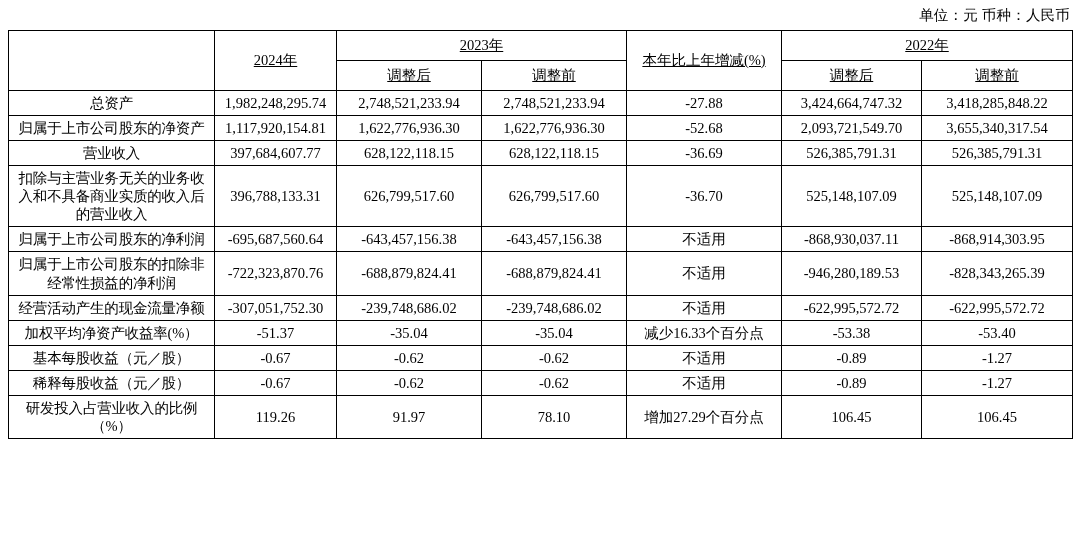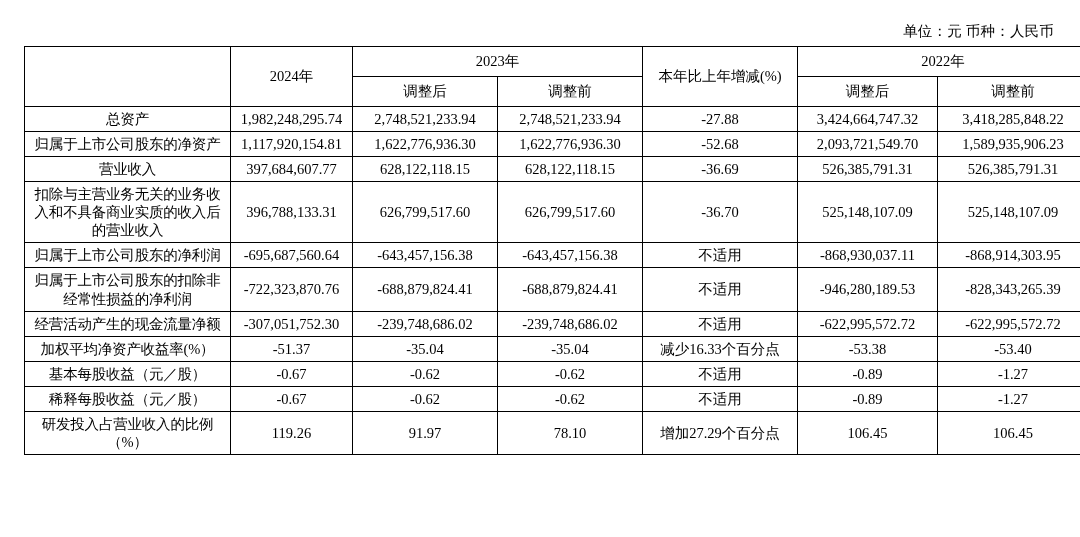--- a/index.html
+++ b/index.html
@@ -12,21 +12,21 @@
     height: 537px;
     font-family: "Liberation Serif", "DejaVu Serif", serif;
     color: #000000;
     -webkit-font-smoothing: antialiased;
   }
   .page {
     position: relative;
     width: 1080px;
     height: 537px;
     box-sizing: border-box;
-    padding: 16px;
+    padding: 0;
   }
   .unit-line {
     text-align: right;
     font-size: 14.5px;
     line-height: 1;
     padding: 8px 10px 7px 0;
     letter-spacing: 0.2px;
   }
   table.fin {
     border-collapse: collapse;
@@ -37,20 +37,21 @@
   }
   table.fin th, table.fin td {
     border: 1px solid #000000;
     padding: 3px 6px;
     vertical-align: middle;
     line-height: 1.25;
   }
   table.fin th {
     font-weight: normal;
     text-align: center;
+    text-decoration: underline;
   }
   td.label {
     text-align: center;
     letter-spacing: -0.2px;
   }
   td.num {
     text-align: center;
     font-family: "Liberation Serif", "DejaVu Serif", serif;
   }
   td.na {
@@ -108,21 +109,21 @@
           <td class="num">3,424,664,747.32</td>
           <td class="num">3,418,285,848.22</td>
         </tr>
         <tr>
           <td class="label">归属于上市公司股东的净资产</td>
           <td class="num">1,117,920,154.81</td>
           <td class="num">1,622,776,936.30</td>
           <td class="num">1,622,776,936.30</td>
           <td class="num">-52.68</td>
           <td class="num">2,093,721,549.70</td>
-          <td class="num">1,589,935,906.23</td>
+          <td class="num">3,655,340,317.54</td>
         </tr>
         <tr>
           <td class="label">营业收入</td>
           <td class="num">397,684,607.77</td>
           <td class="num">628,122,118.15</td>
           <td class="num">628,122,118.15</td>
           <td class="num">-36.69</td>
           <td class="num">526,385,791.31</td>
           <td class="num">526,385,791.31</td>
         </tr>

